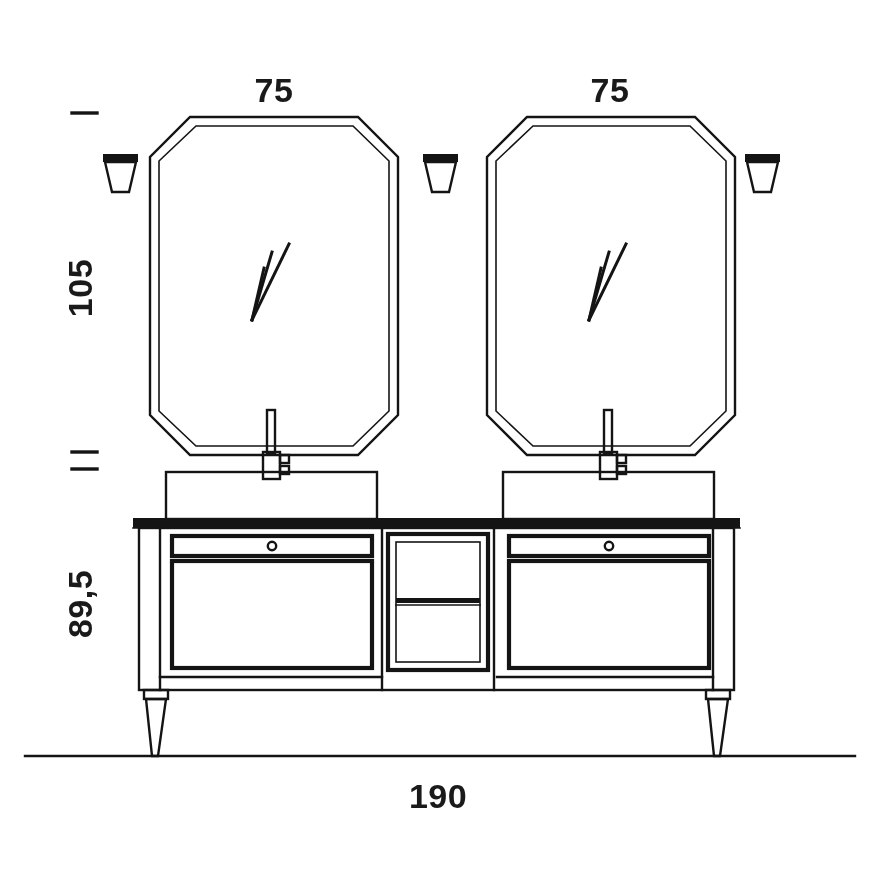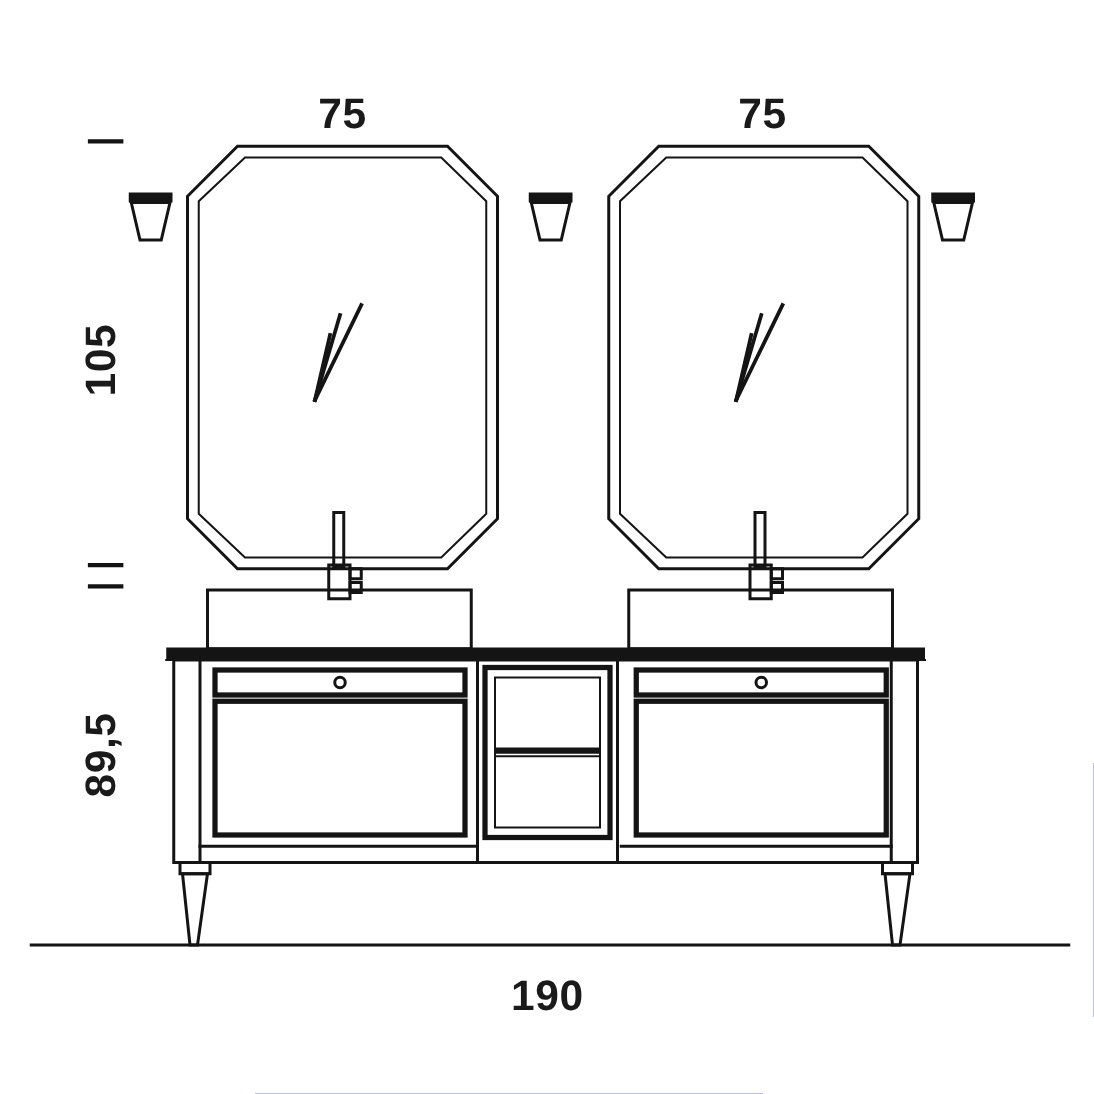--- a/index.html
+++ b/index.html
@@ -11,21 +11,21 @@
   body {
     width: 875px;
     height: 875px;
     overflow: hidden;
     font-family: "Liberation Sans", sans-serif;
   }
   #drawing-root {
     position: relative;
     width: 875px;
     height: 875px;
-    background: #1d4ed8;
+    background: #86efac;
   }
   svg#tech-drawing {
     display: block;
     width: 875px;
     height: 875px;
   }
   .dim-text {
     font-family: "Liberation Sans", sans-serif;
     font-weight: 700;
     fill: #1a1a1a;

